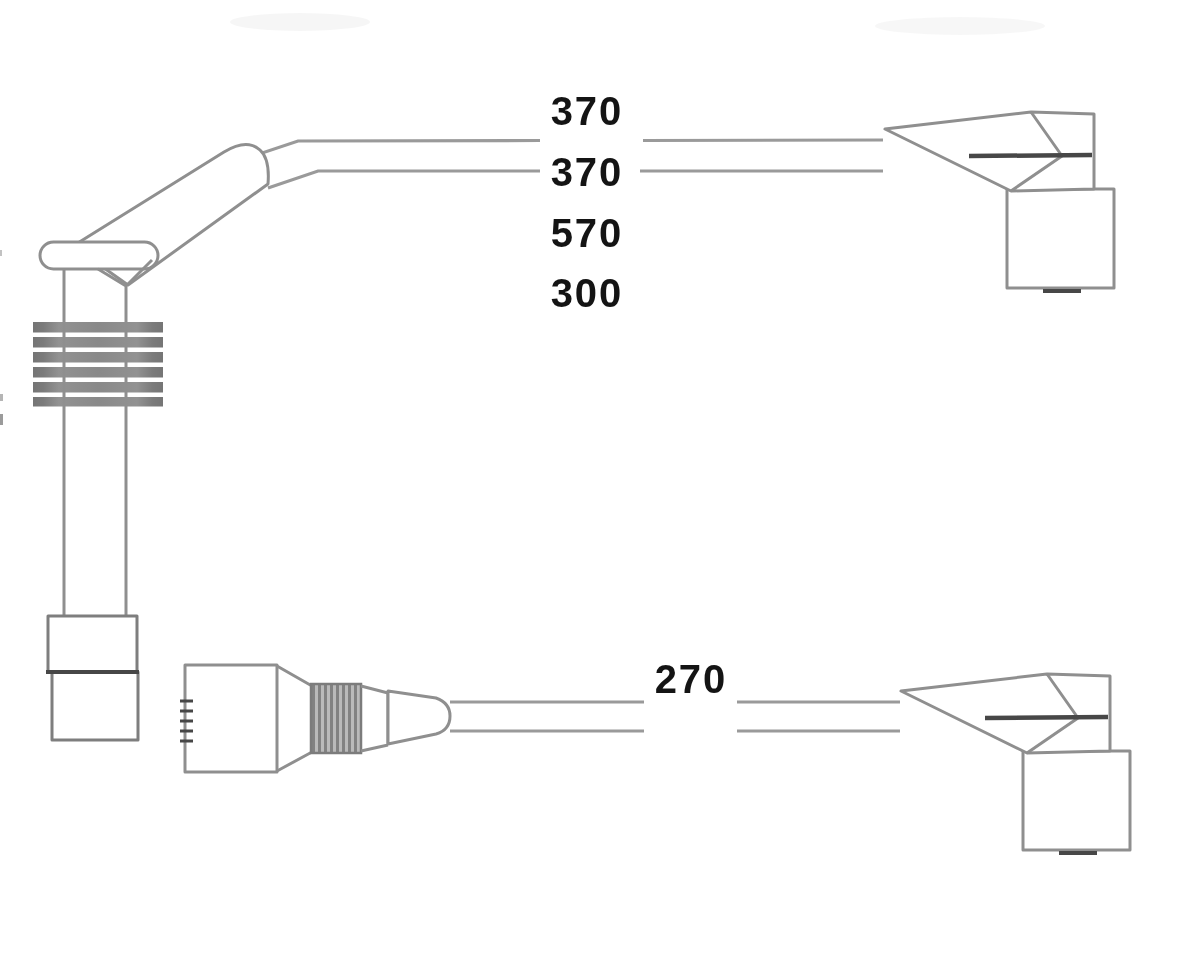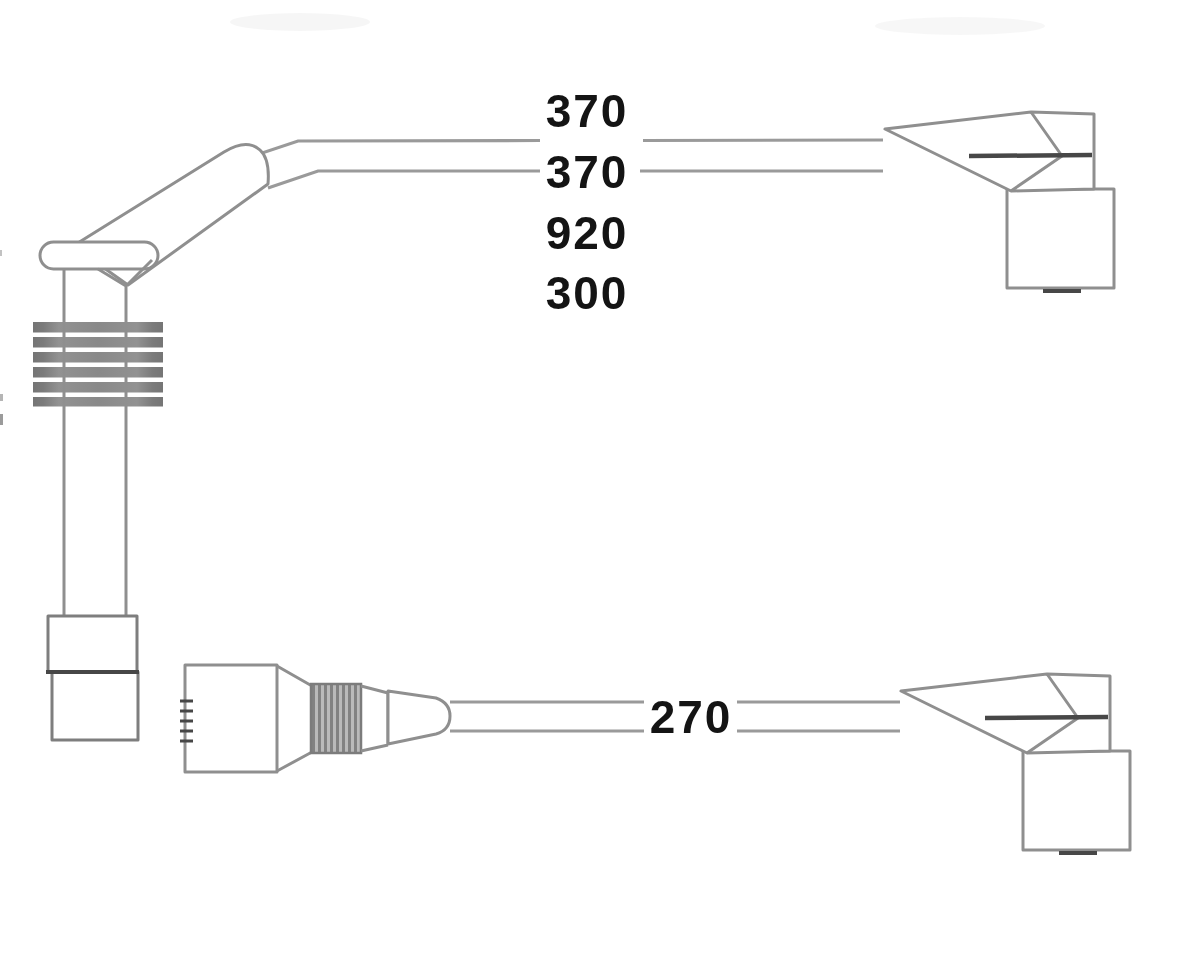--- a/index.html
+++ b/index.html
@@ -24,21 +24,21 @@
   .wf{fill:#ffffff;}
   .nf{fill:none;}
   .ln{stroke:var(--line);stroke-width:3;stroke-linejoin:round;}
   .lncable{stroke:var(--line-light);stroke-width:3.2;}
   .ln2{stroke:#7e7e7e;stroke-width:3;stroke-linejoin:round;}
   .dk{stroke:var(--line-dark);}
   .length-label{
     position:absolute;
     width:100px;height:46px;line-height:46px;
     text-align:center;
-    font-size:46px;font-weight:700;
+    font-size:40px;font-weight:700;
     letter-spacing:2px;
     color:var(--text);
     filter:blur(.45px);
     white-space:nowrap;
     user-select:none;
   }
 </style>
 </head>
 <body>
 
@@ -122,17 +122,17 @@
       <path class="lncable nf" d="M450,702 H644 M737,702 H900"></path>
       <path class="lncable nf" d="M450,731 H644 M737,731 H900"></path>
     </g>
 
     <use href="#elbow" transform="translate(885,112)"></use>
     <use href="#elbow" transform="translate(901,674)"></use>
   </svg>
 
   <div class="length-label" style="left:537px;top:88px;">370</div>
   <div class="length-label" style="left:537px;top:149px;">370</div>
-  <div class="length-label" style="left:537px;top:210px;">920</div>
+  <div class="length-label" style="left:537px;top:210px;">570</div>
   <div class="length-label" style="left:537px;top:270px;">300</div>
-  <div class="length-label" style="left:641px;top:694px;">270</div>
+  <div class="length-label" style="left:641px;top:656px;">270</div>
 
 </div>
 
 </body></html>

